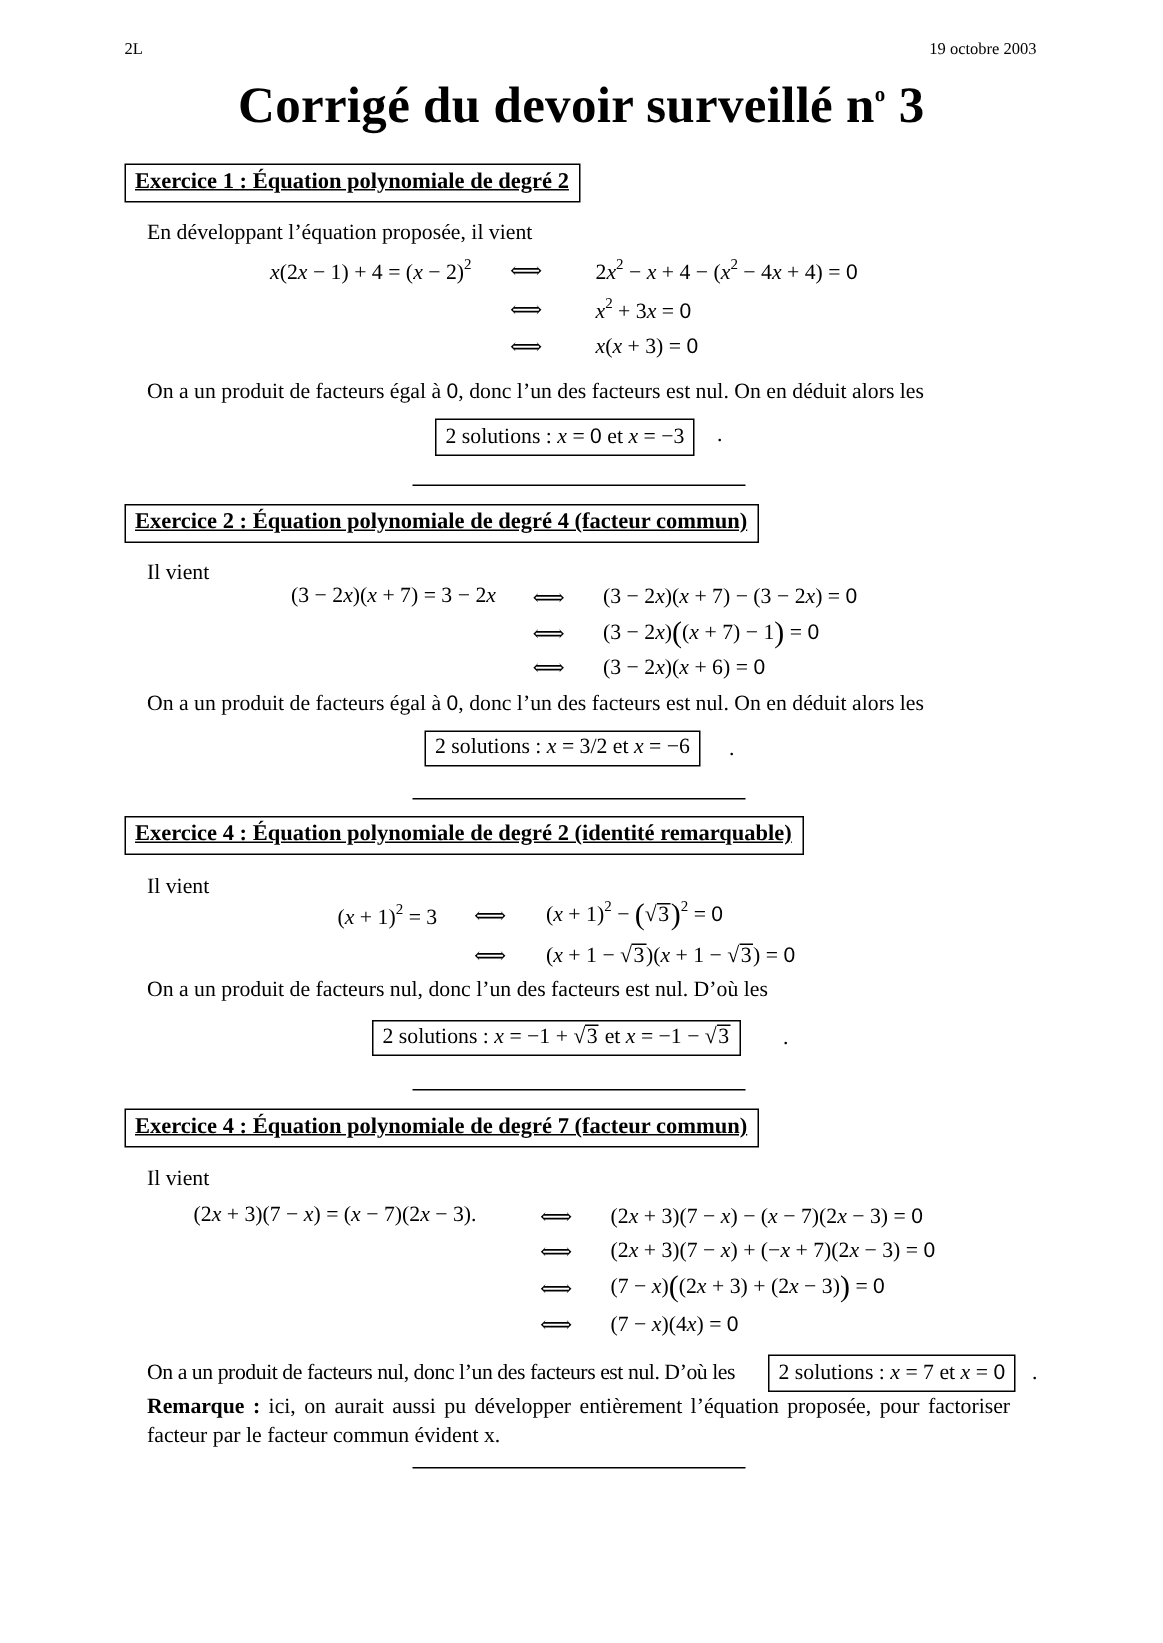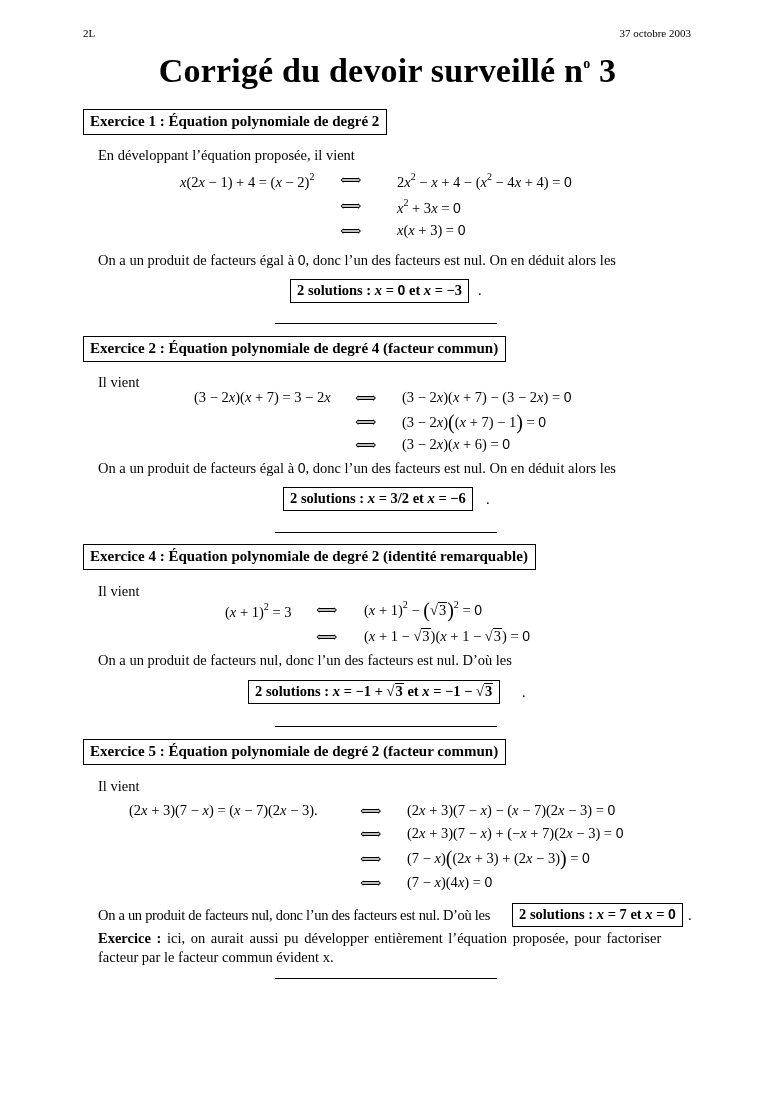--- a/index.html
+++ b/index.html
@@ -2,37 +2,37 @@
 <html><head>
 <meta charset="utf-8">
 <style>
   html, body { margin: 0; padding: 0; background: #ffffff; }
   body { width: 775px; height: 1095px; position: relative; overflow: hidden;
          font-family: "Liberation Serif", "DejaVu Serif", serif; color: #000; }
   .abs { position: absolute; white-space: nowrap; }
   .hdr { font-size: 11px; top: 27px; }
   .title { top: 52px; left: 0; width: 775px; text-align: center; font-weight: bold; font-size: 34px; letter-spacing: 0.2px; }
   .title sup { font-size: 14px; vertical-align: 14px; }
-  .exbox { border: 1px solid #000; padding: 3px 7px 4px 6px; font-weight: bold; font-size: 15px; }
+  .exbox { border: 1px solid #000; padding: 3px 7px 4px 6px; font-weight: bold; font-size: 15px; text-decoration: underline; }
   .para { font-size: 14.5px; left: 98px; }
   .eq { font-size: 14.5px; text-align: right; }
   .eq i { font-style: italic; }
   .iff { font-size: 15px; letter-spacing: -1px; }
   .zero { font-family: "Liberation Sans", "DejaVu Sans", sans-serif; font-size: 14px; }
-  .solbox { border: 1px solid #000; padding: 2px 6px 3px 6px; font-size: 14.5px; font-weight: bold; }
+  .solbox { border: 1px solid #000; padding: 2px 6px 3px 6px; font-size: 14.5px; }
   .rule { height: 1px; background: #000; width: 222px; left: 275px; }
   .sqrt { display: inline-block; border-top: 1px solid #000; padding: 0 1px; margin-left: 0; line-height: 14px; }
   .big { font-size: 20px; vertical-align: -2px; }
   sup.p { font-size: 10px; vertical-align: 7px; }
 </style>
 </head>
 <body>
 
 <div class="abs hdr" style="left:83px">2L</div>
-<div class="abs hdr" style="right:84px">37 octobre 2003</div>
+<div class="abs hdr" style="right:84px">19 octobre 2003</div>
 <div class="abs title"><span>Corrigé du devoir surveillé n</span><sup>o</sup><span> 3</span></div>
 
 <div class="abs exbox" style="left:83px; top:109px">Exercice 1 :  Équation polynomiale de degré 2</div>
 <div class="abs para" style="top:147px">En développant l’équation proposée, il vient</div>
 <div class="abs eq" style="left:180px; top:171px"><i>x</i>(2<i>x</i> − 1) + 4 = (<i>x</i> − 2)<sup class="p">2</sup></div>
 <div class="abs iff" style="left:340px; top:171px">⟺</div>
 <div class="abs eq" style="left:397px; top:171px">2<i>x</i><sup class="p">2</sup> − <i>x</i> + 4 − (<i>x</i><sup class="p">2</sup> − 4<i>x</i> + 4) = <span class="zero">0</span></div>
 <div class="abs iff" style="left:340px; top:197px">⟺</div>
 <div class="abs eq" style="left:397px; top:197px"><i>x</i><sup class="p">2</sup> + 3<i>x</i> = <span class="zero">0</span></div>
 <div class="abs iff" style="left:340px; top:222px">⟺</div>
@@ -61,29 +61,29 @@
 <div class="abs eq" style="left:225px; top:601px">(<i>x</i> + 1)<sup class="p">2</sup> = 3</div>
 <div class="abs iff" style="left:316px; top:601px">⟺</div>
 <div class="abs eq" style="left:364px; top:599px">(<i>x</i> + 1)<sup class="p">2</sup> − <span class="big">(</span>√<span class="sqrt">3</span><span class="big">)</span><sup class="p">2</sup> = <span class="zero">0</span></div>
 <div class="abs iff" style="left:316px; top:628px">⟺</div>
 <div class="abs eq" style="left:364px; top:628px">(<i>x</i> + 1 − √<span class="sqrt">3</span>)(<i>x</i> + 1 − √<span class="sqrt">3</span>) = <span class="zero">0</span></div>
 <div class="abs para" style="top:652px">On a un produit de facteurs nul, donc l’un des facteurs est nul. D’où les</div>
 <div class="abs solbox" style="left:248px; top:680px">2 solutions : <i>x</i> = −1 + √<span class="sqrt">3</span> et <i>x</i> = −1 − √<span class="sqrt">3</span></div>
 <div class="abs eq" style="left:522px; top:684px">.</div>
 <div class="abs rule" style="top:726px"></div>
 
-<div class="abs exbox" style="left:83px; top:739px">Exercice 5 :  Équation polynomiale de degré 2 (facteur commun)</div>
+<div class="abs exbox" style="left:83px; top:739px">Exercice 4 :  Équation polynomiale de degré 7 (facteur commun)</div>
 <div class="abs para" style="top:778px">Il vient</div>
 <div class="abs eq" style="left:129px; top:802px">(2<i>x</i> + 3)(7 − <i>x</i>) = (<i>x</i> − 7)(2<i>x</i> − 3).</div>
 <div class="abs iff" style="left:360px; top:802px">⟺</div>
 <div class="abs eq" style="left:407px; top:802px">(2<i>x</i> + 3)(7 − <i>x</i>) − (<i>x</i> − 7)(2<i>x</i> − 3) = <span class="zero">0</span></div>
 <div class="abs iff" style="left:360px; top:825px">⟺</div>
 <div class="abs eq" style="left:407px; top:825px">(2<i>x</i> + 3)(7 − <i>x</i>) + (−<i>x</i> + 7)(2<i>x</i> − 3) = <span class="zero">0</span></div>
 <div class="abs iff" style="left:360px; top:850px">⟺</div>
 <div class="abs eq" style="left:407px; top:847px">(7 − <i>x</i>)<span class="big">(</span>(2<i>x</i> + 3) + (2<i>x</i> − 3)<span class="big">)</span> = <span class="zero">0</span></div>
 <div class="abs iff" style="left:360px; top:874px">⟺</div>
 <div class="abs eq" style="left:407px; top:874px">(7 − <i>x</i>)(4<i>x</i>) = <span class="zero">0</span></div>
 <div class="abs para" style="top:907px; letter-spacing:-0.3px">On a un produit de facteurs nul, donc l’un des facteurs est nul. D’où les</div>
 <div class="abs solbox" style="left:512px; top:903px">2 solutions : <i>x</i> = 7 et <i>x</i> = <span class="zero">0</span></div>
 <div class="abs eq" style="left:688px; top:907px">.</div>
-<div class="abs para" style="top:930px; width:609px; text-align:justify; word-spacing:2px"><b>Exercice :</b><span> ici, on aurait aussi pu développer entièrement l’équation proposée, pour factoriser</span></div>
+<div class="abs para" style="top:930px; width:609px; text-align:justify; word-spacing:2px"><b>Remarque :</b><span> ici, on aurait aussi pu développer entièrement l’équation proposée, pour factoriser</span></div>
 <div class="abs para" style="top:949px">facteur par le facteur commun évident x.</div>
 <div class="abs rule" style="top:978px"></div>
 
 </body></html>

